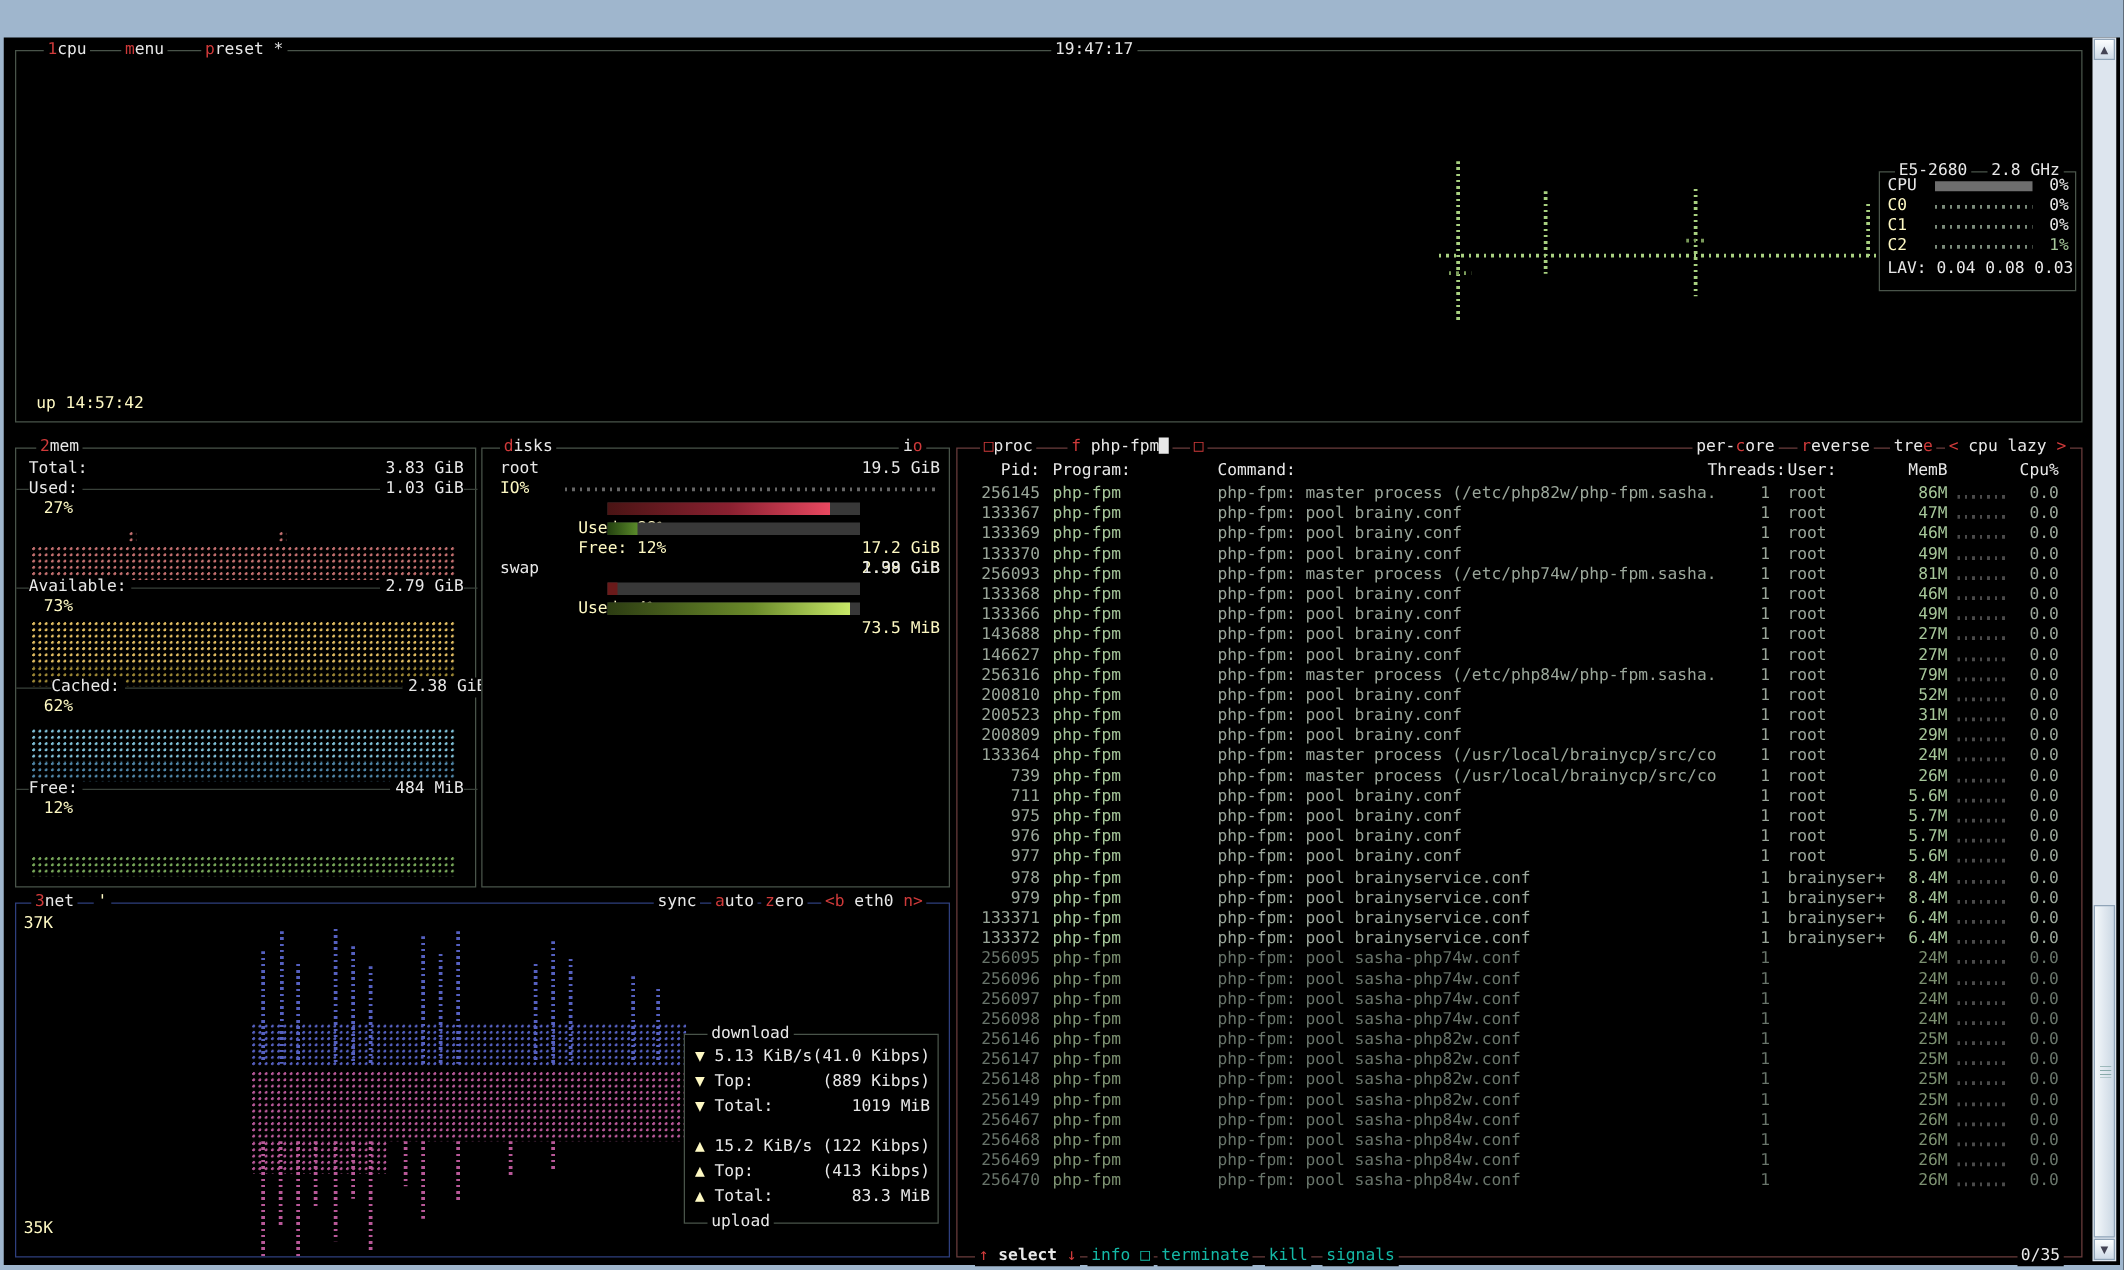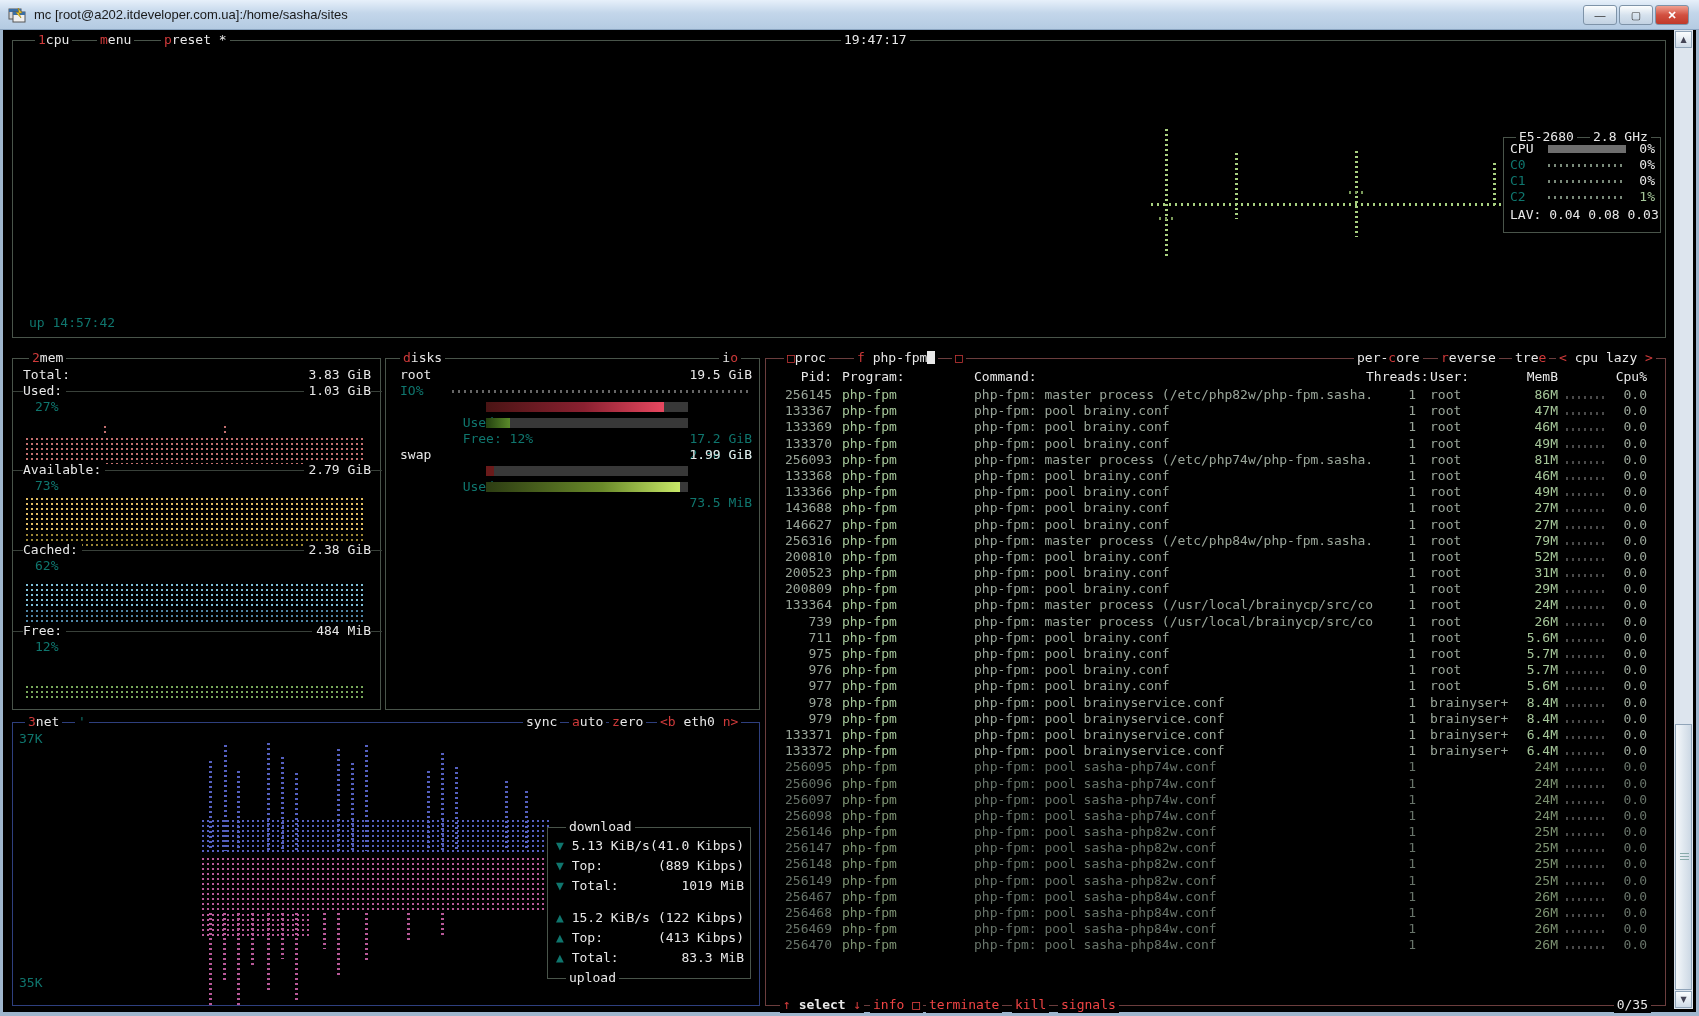--- a/index.html
+++ b/index.html
@@ -3,22 +3,22 @@
 <meta charset="utf-8">
 <style>
   html,body{margin:0;padding:0;background:#101010;}
   *{box-sizing:border-box;}
   #stage{position:relative;width:1699px;height:1016px;background:#9fb6cd;overflow:hidden;
          font-family:"DejaVu Sans Mono",monospace;}
   .abs{position:absolute;}
   .t{font:13px/16px "DejaVu Sans Mono",monospace;white-space:pre;}
   .red{color:#cf3a3a;}
   .wht{color:#e8e8e8;}
-  .gry{color:#0f766e;}
-  .dgr{color:#ef4444;}
+  .gry{color:#fef9c3;}
+  .dgr{color:#14b8a6;}
   .grn{color:#a6c79a;}
 
   
   #titlebar{left:0;top:0;width:1699px;height:30px;
     background:linear-gradient(#e7f0fa,#c3d6ea 45%,#b4cbe2);
     border-bottom:1px solid #8aa4c0;display:flex;align-items:center;padding:0 8px;}
   #title-text{font:13px "Liberation Sans",sans-serif;color:#1a1a1a;margin-left:8px;}
   #winbtns{position:absolute;right:10px;top:5px;display:flex;gap:2px;}
   .wbtn{width:34px;height:20px;border:1px solid #7e93a8;border-radius:3px;
     background:linear-gradient(#fdfefe,#d6e2ee 50%,#c2d2e2);
@@ -67,35 +67,20 @@
   .prow.dim span{color:#68746a;}
   .prow.dim .c-prog,.prow.dim .c-mem{color:#7d9272;}
 
   .cursor{display:inline-block;width:8px;height:13px;background:#e8e8e8;vertical-align:-2px;}
 </style>
 </head>
 <body>
 
 <div id="stage">
 
-  <div id="titlebar" class="abs">
-    <svg width="18" height="16" viewBox="0 0 18 16">
-      <rect x="1" y="2" width="12" height="10" fill="#d8d8d8" stroke="#555"></rect>
-      <rect x="1" y="2" width="12" height="3" fill="#3a6ea5"></rect>
-      <rect x="5" y="5" width="12" height="10" fill="#efefef" stroke="#555"></rect>
-      <rect x="5" y="5" width="12" height="3" fill="#3a6ea5"></rect>
-      <polygon points="10,1 14,6 11,6 13,11 8,5.5 11,5.5" fill="#ffd02a" stroke="#9a7a00" stroke-width="0.5"></polygon>
-    </svg>
-    <span id="title-text">mc [root@a202.itdeveloper.com.ua]:/home/sasha/sites</span>
-    <div id="winbtns">
-      <div class="wbtn">—</div>
-      <div class="wbtn">▢</div>
-      <div class="wbtn close">✕</div>
-    </div>
-  </div>
 
   <div id="frame" class="abs">
 
     <div class="panel" id="p-cpu" style="left:9px;top:10px;width:1654px;height:298px;">
       <span class="plabel t" style="left:22px;"><span class="red">1</span><span class="wht">cpu</span></span>
       <span class="plabel t" style="left:84px;"><span class="red">m</span><span class="wht">enu</span></span>
       <span class="plabel t" style="left:148px;"><span class="red">p</span><span class="wht">reset *</span></span>
       <span class="plabel t wht" style="left:828px;">19:47:17</span>
 
       <div>
@@ -141,21 +126,21 @@
       <div class="band" style="--c:#c47070;left:90px;top:66px;width:6px;height:10px;"></div>
       <div class="band" style="--c:#c47070;left:210px;top:66px;width:6px;height:10px;"></div>
 
       <div class="hline" style="left:0;top:111px;width:369px;"></div>
       <div class="t" style="position:absolute;left:10px;top:103px;width:348px;"><span class="wht" style="background:#000;padding-right:4px;margin-top:12px;">Available:</span><span class="wht" style="position:absolute;right:0;background:#000;padding-left:4px;">2.79 GiB</span></div>
       <div class="t gry" style="position:absolute;left:22px;top:119px;">73%</div>
       <div class="band" style="--c:#e2bd62;left:12px;top:138px;width:340px;height:36px;"></div>
       <div class="band" style="--c:#9d8735;left:12px;top:174px;width:340px;height:16px;"></div>
 
       <div class="hline" style="left:0;top:191px;width:369px;"></div>
-      <div class="t" style="position:absolute;left:10px;top:183px;width:348px;"><span class="wht" style="background:#000;padding-right:4px;">Cached:</span><span class="wht" style="position:absolute;right:0;background:#000;padding-left:4px;">2.38 GiB</span></div>
+      <div class="t" style="position:absolute;left:28px;top:183px;width:348px;"><span class="wht" style="background:#000;padding-right:4px;">Cached:</span><span class="wht" style="position:absolute;right:0;background:#000;padding-left:4px;">2.38 GiB</span></div>
       <div class="t gry" style="position:absolute;left:22px;top:199px;">62%</div>
       <div class="band" style="--c:#7fc0d8;left:12px;top:224px;width:340px;height:26px;"></div>
       <div class="band" style="--c:#4f86a8;left:12px;top:250px;width:340px;height:16px;"></div>
 
       <div class="hline" style="left:0;top:272px;width:369px;"></div>
       <div class="t" style="position:absolute;left:10px;top:264px;width:348px;"><span class="wht" style="background:#000;padding-right:4px;">Free:</span><span class="wht" style="position:absolute;right:0;background:#000;padding-left:4px;">484 MiB</span></div>
       <div class="t gry" style="position:absolute;left:22px;top:280px;">12%</div>
       <div class="band" style="--c:#78a85a;left:12px;top:326px;width:340px;height:16px;"></div>
     </div>
 

